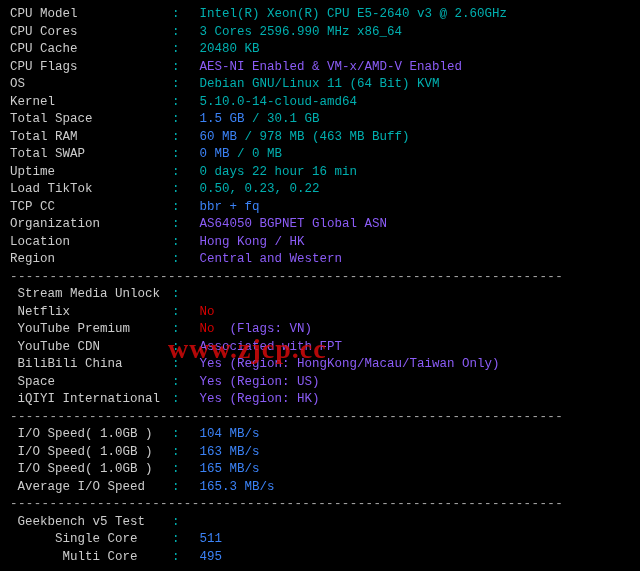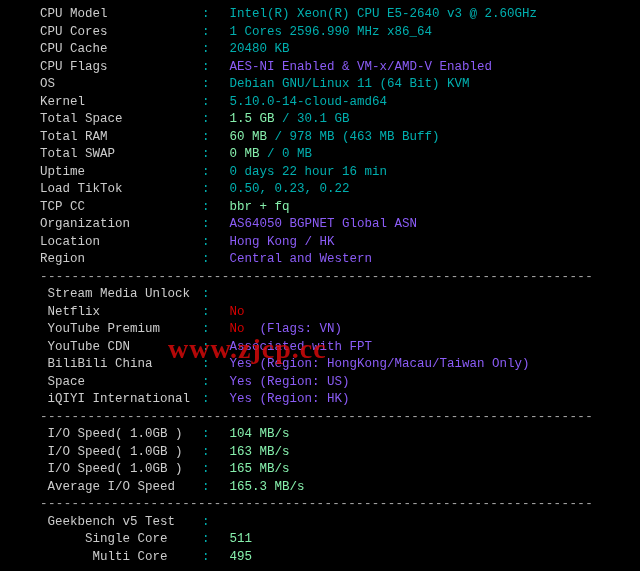--- a/index.html
+++ b/index.html
@@ -6,26 +6,26 @@
     margin: 0;
     padding: 6px 10px;
     background: #000;
     color: #ccc;
     font-family: Consolas, "Courier New", monospace;
     font-size: 12.5px;
     line-height: 17.5px;
     width: 620px;
     position: relative;
   }
-  .row { white-space: pre; margin-left: 30px; }
+  .row { white-space: pre; }
   .lbl { color: #ccc; display: inline-block; width: 162px; }
   .col { color: #00afaf; }
   .sep { display: inline-block; width: 20px; }
   .cyan { color: #00afaf; }
-  .yel { color: #86efac; }
+  .yel { color: #3b82f6; }
   .grn { color: #8b5cf6; }
   .red { color: #d40000; text-align: right; }
   .dash { color: #aaa; letter-spacing: 0.4px; }
   .watermark {
     position: absolute;
     top: 340px;
     left: 168px;
     font-family: Liberation Serif, serif;
     font-size: 28px;
     font-weight: bold;
@@ -34,21 +34,21 @@
     pointer-events: none;
     z-index: 5;
   }
 </style>
 </head>
 <body>
 
 <div class="watermark">www.zjcp.cc</div>
 
 <div class="row"><span class="lbl">CPU Model</span><span class="col">:</span><span class="sep"> </span><span class="cyan">Intel(R) Xeon(R) CPU E5-2640 v3 @ 2.60GHz</span></div>
-<div class="row"><span class="lbl">CPU Cores</span><span class="col">:</span><span class="sep"> </span><span class="cyan">1 Cores 2596.990 MHz x86_64</span></div>
+<div class="row"><span class="lbl">CPU Cores</span><span class="col">:</span><span class="sep"> </span><span class="cyan">3 Cores 2596.990 MHz x86_64</span></div>
 <div class="row"><span class="lbl">CPU Cache</span><span class="col">:</span><span class="sep"> </span><span class="cyan">20480 KB</span></div>
 <div class="row"><span class="lbl">CPU Flags</span><span class="col">:</span><span class="sep"> </span><span class="grn">AES-NI Enabled &amp; VM-x/AMD-V Enabled</span></div>
 <div class="row"><span class="lbl">OS</span><span class="col">:</span><span class="sep"> </span><span class="cyan">Debian GNU/Linux 11 (64 Bit) KVM</span></div>
 <div class="row"><span class="lbl">Kernel</span><span class="col">:</span><span class="sep"> </span><span class="cyan">5.10.0-14-cloud-amd64</span></div>
 <div class="row"><span class="lbl">Total Space</span><span class="col">:</span><span class="sep"> </span><span class="yel">1.5 GB</span><span class="cyan"> / </span><span class="cyan">30.1 GB</span></div>
 <div class="row"><span class="lbl">Total RAM</span><span class="col">:</span><span class="sep"> </span><span class="yel">60 MB</span><span class="cyan"> / </span><span class="cyan">978 MB</span><span class="cyan"> (463 MB Buff)</span></div>
 <div class="row"><span class="lbl">Total SWAP</span><span class="col">:</span><span class="sep"> </span><span class="yel">0 MB</span><span class="cyan"> / </span><span class="cyan">0 MB</span></div>
 <div class="row"><span class="lbl">Uptime</span><span class="col">:</span><span class="sep"> </span><span class="cyan">0 days 22 hour 16 min</span></div>
 <div class="row"><span class="lbl">Load TikTok</span><span class="col">:</span><span class="sep"> </span><span class="cyan">0.50, 0.23, 0.22</span></div>
 <div class="row"><span class="lbl">TCP CC</span><span class="col">:</span><span class="sep"> </span><span class="yel">bbr + fq</span></div>

